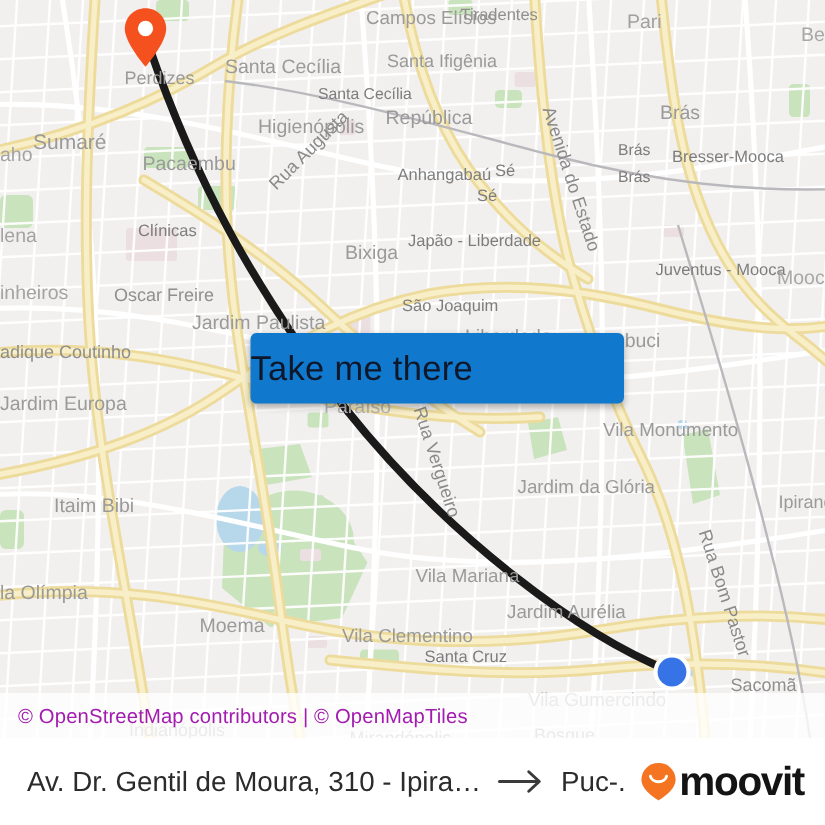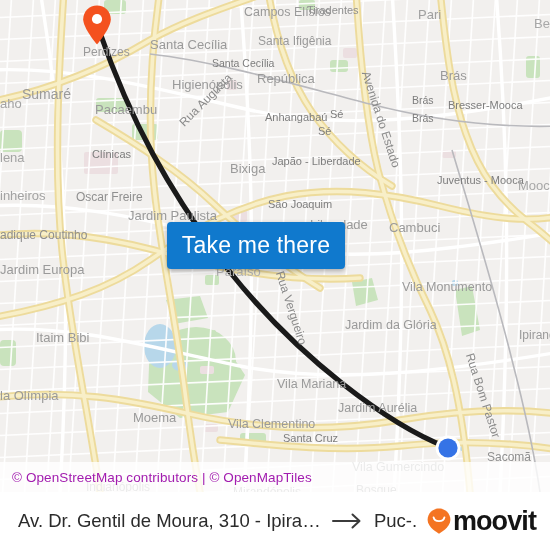--- a/index.html
+++ b/index.html
@@ -19,26 +19,26 @@
   #attribution{
     position:absolute; left:0; bottom:0; width:550px; height:30px;
     display:flex; align-items:center; padding-left:12px;
     background:rgba(255,255,255,0.80);
     font-size:13.5px; color:#a21caf; letter-spacing:.1px;
     z-index:40;
   }
 
   
   #cta{
-    position:absolute; left:167px; top:222px; width:178px; height:47px;
+    position:absolute; left:167px; top:222px; width:249px; height:47px;
     background:#1079cd; border:none; border-radius:4px;
-    color:#ffffff; font-size:23px; font-family:"Liberation Sans", sans-serif;
+    color:#0f172a; font-size:23px; font-family:"Liberation Sans", sans-serif;
     letter-spacing:.2px; cursor:pointer;
     box-shadow:0 2px 5px rgba(0,0,0,.30);
-    display:flex; align-items:center; justify-content:center;
+    display:flex; align-items:center; justify-content:flex-start;
     z-index:30;
   }
 
   
   #bottom-bar{
     position:absolute; left:0; top:492px; width:550px; height:58px;
     background:#fff; display:flex; align-items:center;
     padding:0 14px 0 18px; gap:9px;
   }
   #origin-text, #dest-text{

